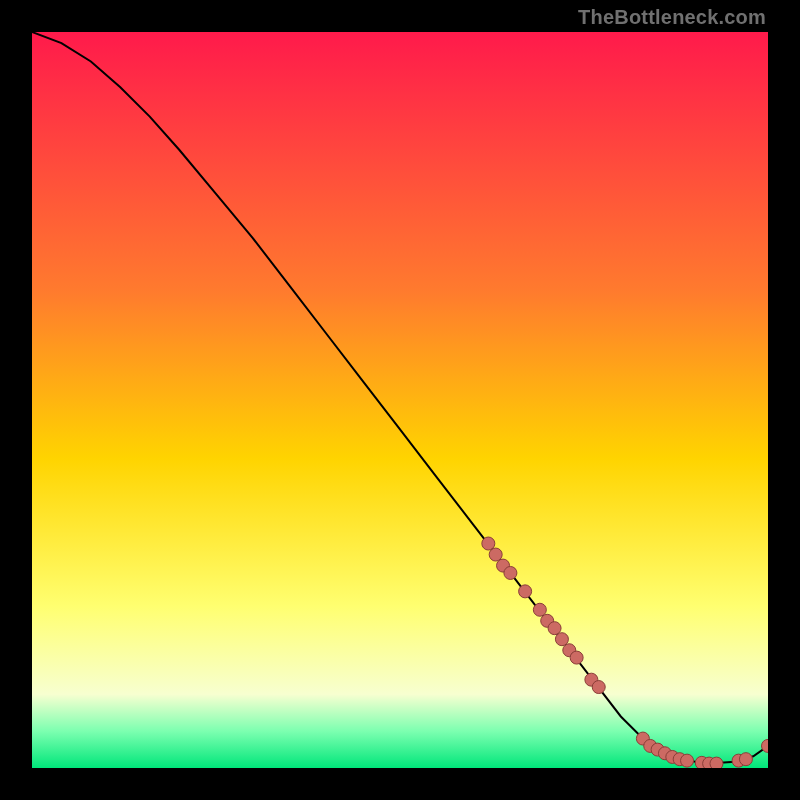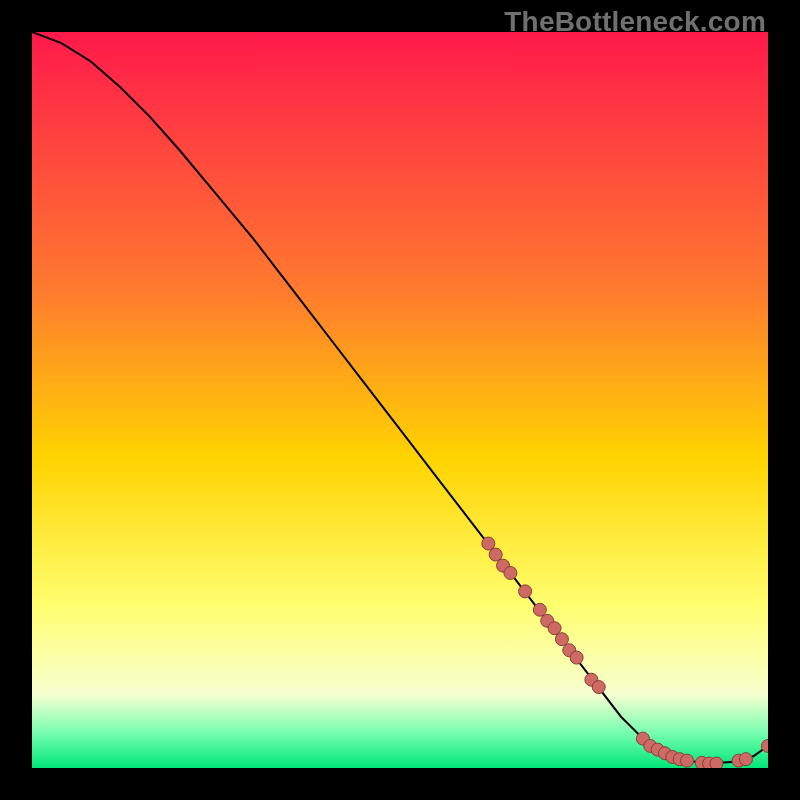--- a/index.html
+++ b/index.html
@@ -24,21 +24,21 @@
     left: 0;
     top: 0;
     width: 736px;
     height: 736px;
   }
   .watermark {
     position: absolute;
     top: 6px;
     right: 34px;
     color: #707070;
-    font-size: 28px;
+    font-size: 20px;
     font-weight: 600;
     letter-spacing: 0.2px;
   }
   svg { display: block; }
 </style>
 </head>
 <body>
 
 <div class="watermark">TheBottleneck.com</div>
 

